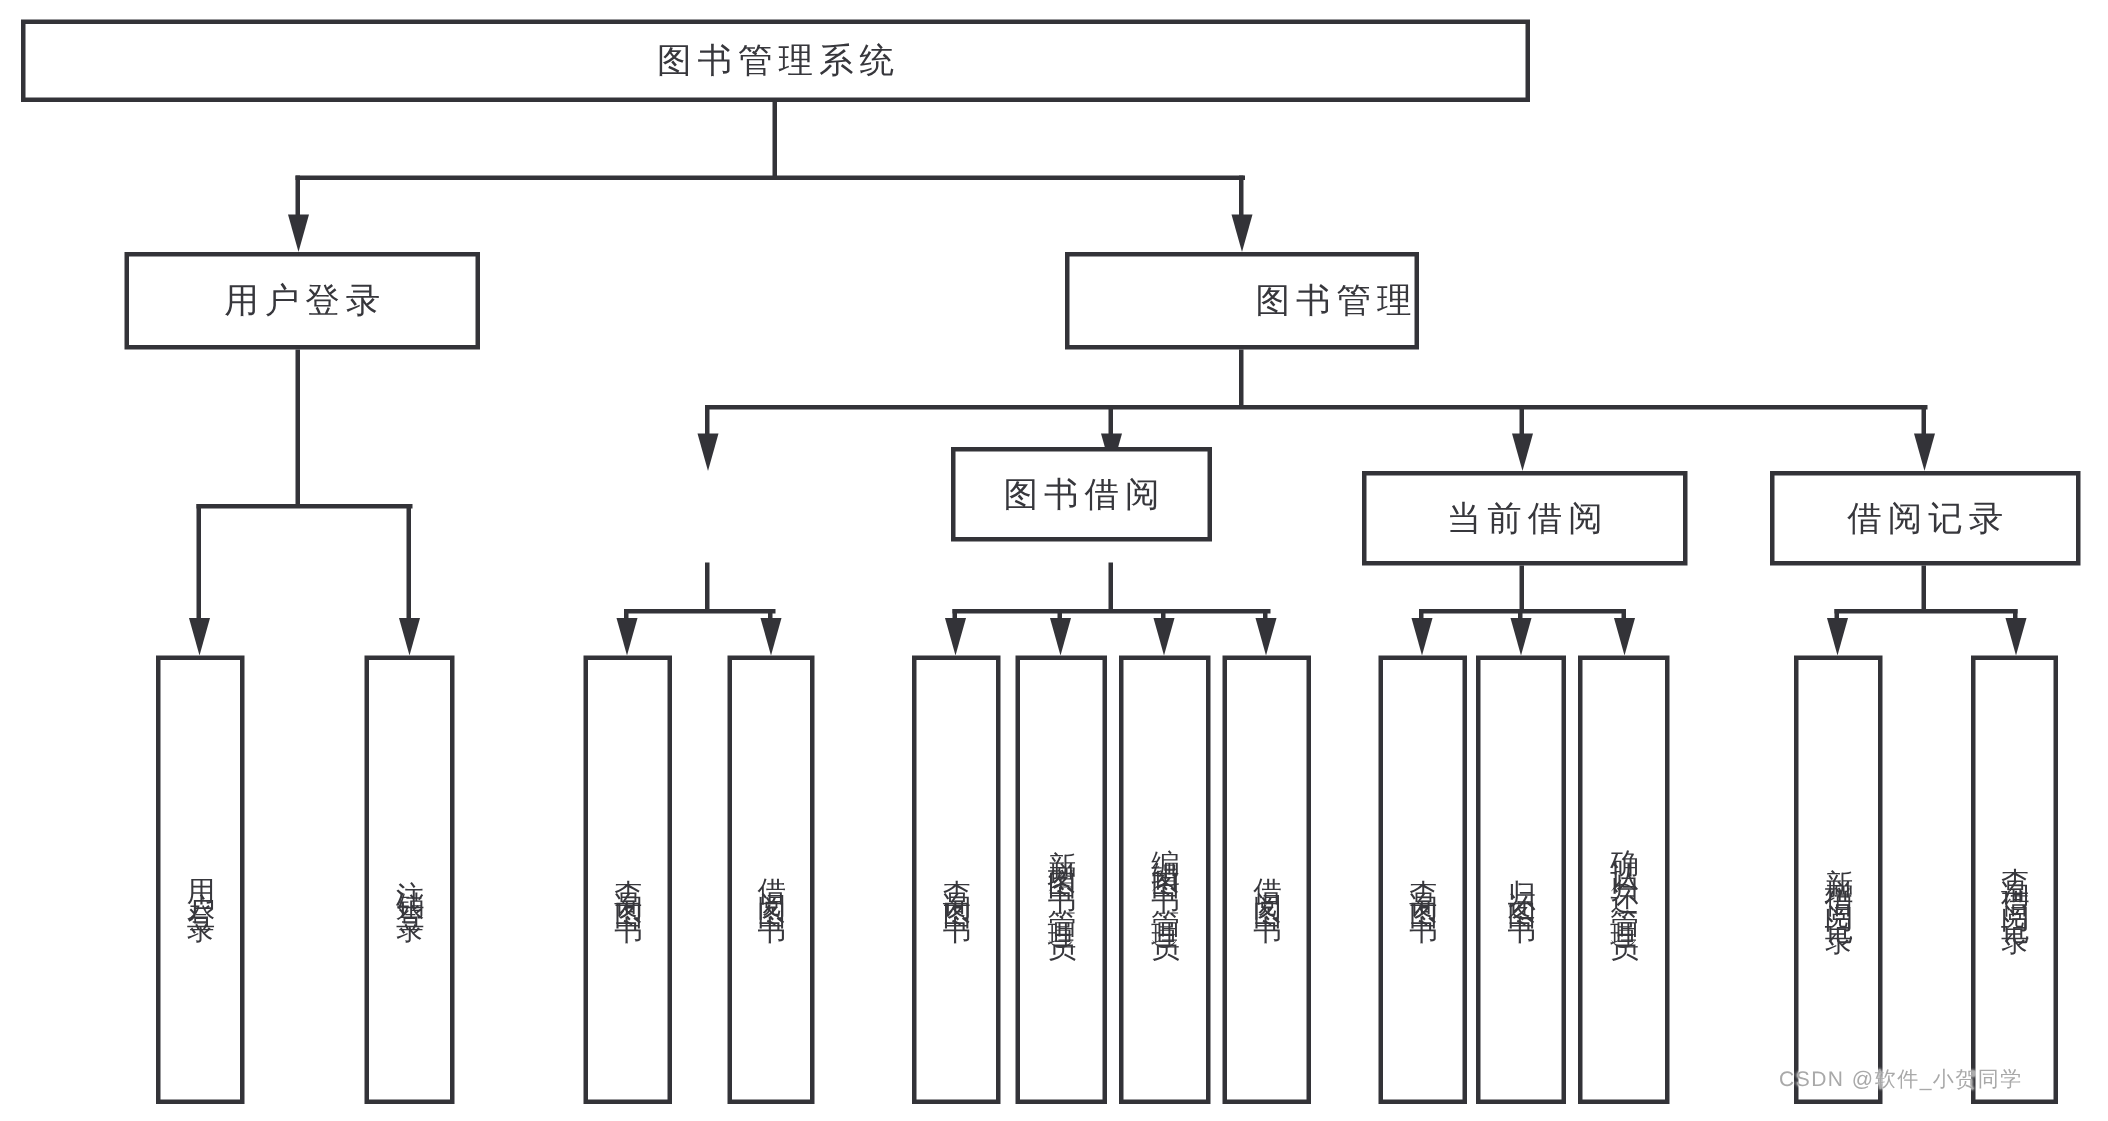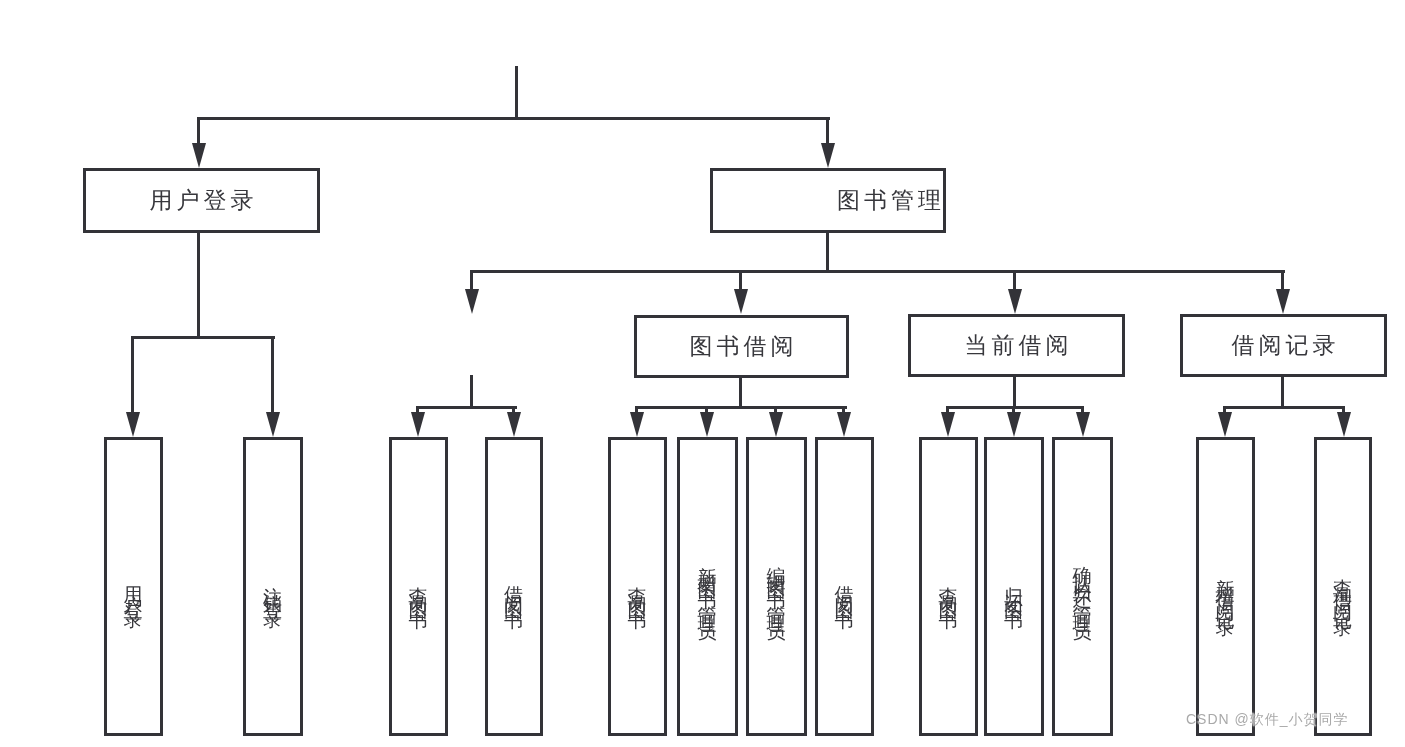--- a/index.html
+++ b/index.html
@@ -35,20 +35,23 @@
     position:absolute;left:1186px;top:711px;z-index:5;
     font-size:14px;letter-spacing:1px;color:var(--wm);white-space:nowrap;
     text-shadow:0 0 2px #fff,0 0 2px #fff;
   }
 </style>
 </head>
 <body>
 
 <div class="canvas">
 
+  <div class="box box-h" style="left:14px;top:13px;width:1006px;height:55px;">
+    <span>图书管理系统</span>
+  </div>
 
   <div class="vline" style="left:515px;top:66px;height:53px;"></div>
   <div class="hline" style="left:197px;top:117px;width:633px;"></div>
   <div class="vline" style="left:197px;top:117px;height:30px;"></div>
   <div class="arrowhead" style="left:192px;top:143px;"></div>
   <div class="vline" style="left:826px;top:117px;height:30px;"></div>
   <div class="arrowhead" style="left:821px;top:143px;"></div>
 
   <div class="box box-h" style="left:83px;top:168px;width:237px;height:65px;">
     <span>用户登录</span>
@@ -68,21 +71,21 @@
   <div class="hline" style="left:470px;top:270px;width:815px;"></div>
   <div class="vline" style="left:470px;top:270px;height:21px;"></div>
   <div class="arrowhead" style="left:465px;top:289px;"></div>
   <div class="vline" style="left:739px;top:270px;height:21px;"></div>
   <div class="arrowhead" style="left:734px;top:289px;"></div>
   <div class="vline" style="left:1013px;top:270px;height:21px;"></div>
   <div class="arrowhead" style="left:1008px;top:289px;"></div>
   <div class="vline" style="left:1281px;top:270px;height:21px;"></div>
   <div class="arrowhead" style="left:1276px;top:289px;"></div>
 
-  <div class="box box-h" style="left:634px;top:315px;width:215px;height:63px;">
+  <div class="box box-h" style="left:634px;top:298px;width:174px;height:63px;">
     <span>图书借阅</span>
   </div>
   <div class="box box-h" style="left:908px;top:314px;width:217px;height:63px;">
     <span>当前借阅</span>
   </div>
   <div class="box box-h" style="left:1180px;top:314px;width:207px;height:63px;">
     <span>借阅记录</span>
   </div>
 
   <div class="vline" style="left:470px;top:375px;height:33px;"></div>

